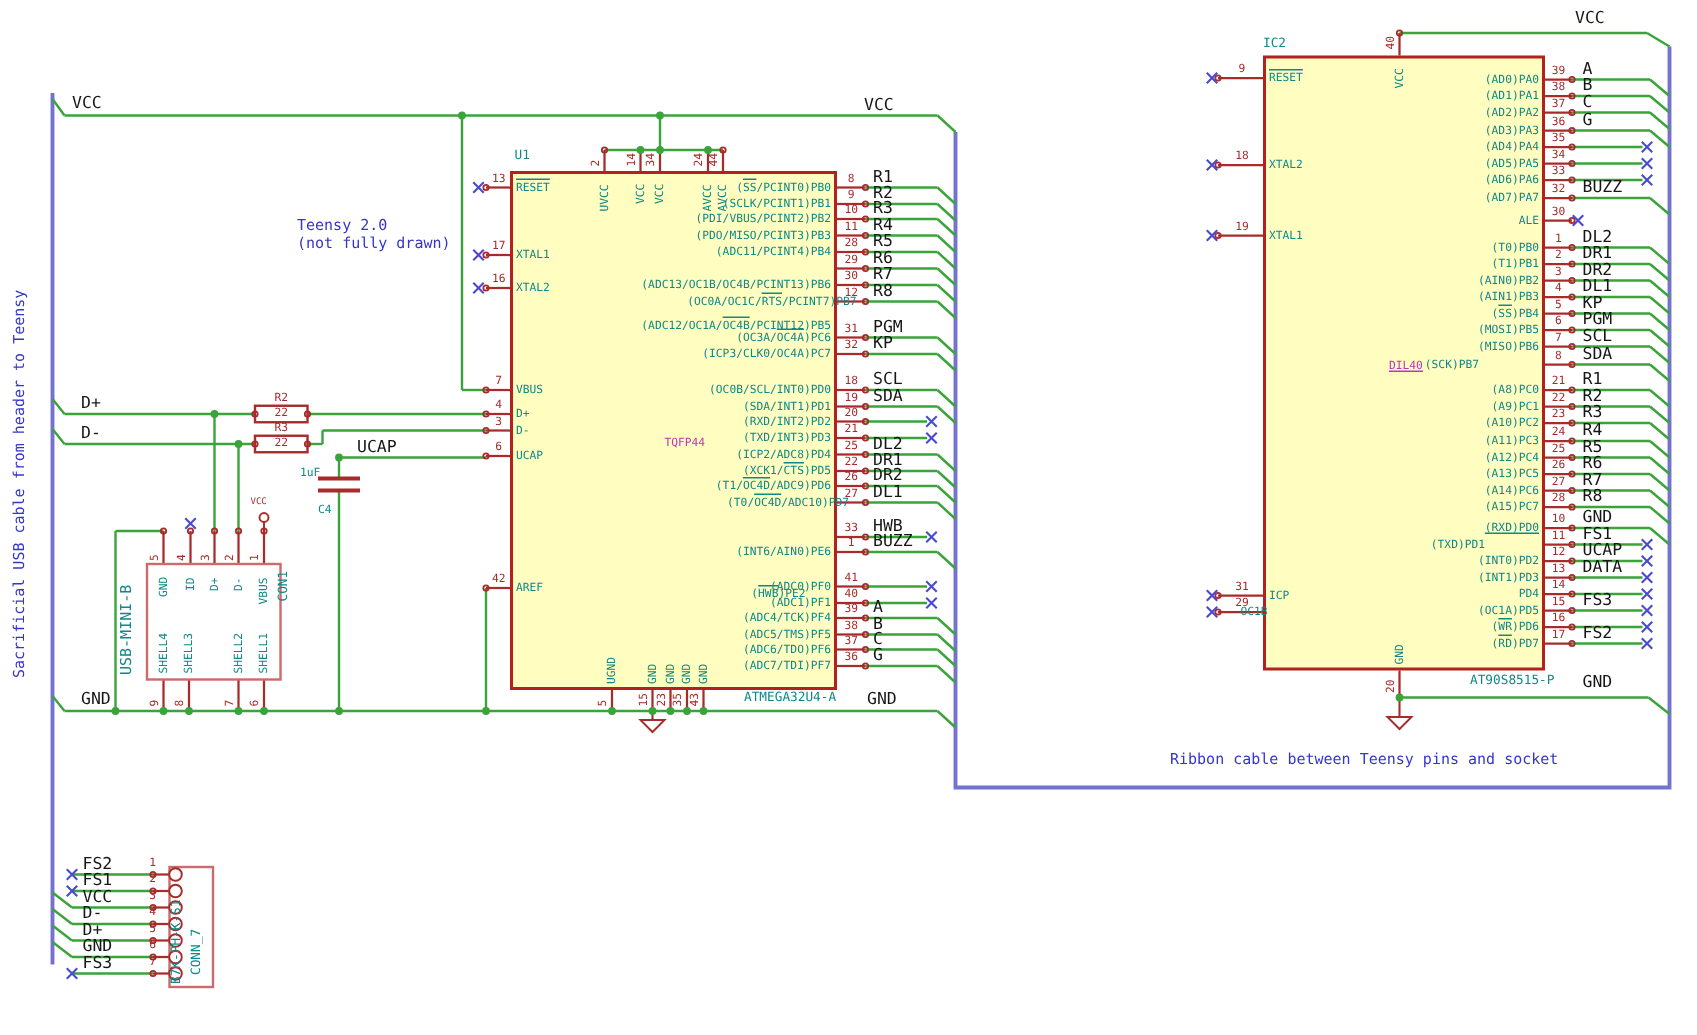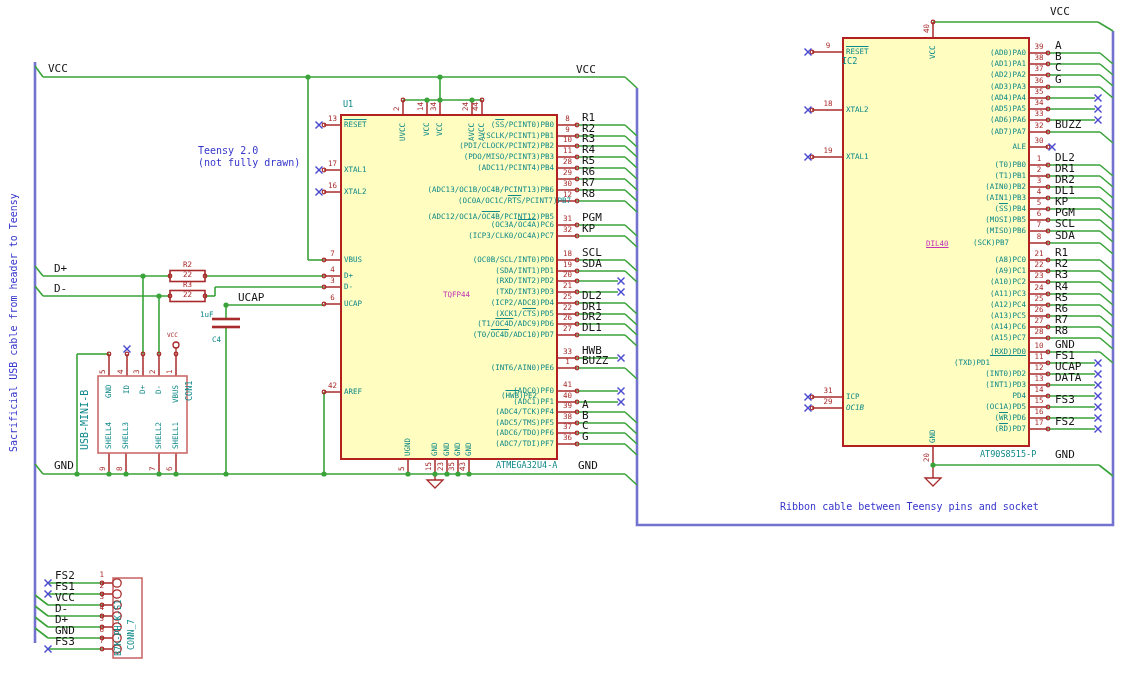--- a/index.html
+++ b/index.html
@@ -489,21 +489,21 @@
   <div class="t s11 lbl" style="left:238px;top:292px;">UCAP</div>
   <div class="t s11 lbl" style="left:54px;top:460px;">GND</div>
   <div class="t s11 lbl" style="left:578px;top:460px;">GND</div>
   <div class="t s11 lbl" style="left:1050px;top:6px;">VCC</div>
   <div class="t s11 lbl" style="left:1055px;top:449px;">GND</div>
   <div class="t s6 red" style="left:167px;top:332px;">VCC</div>
 
   <div class="t s8 teal" style="left:343px;top:100px;">U1</div>
   <div class="t s8 teal" style="left:496px;top:461px;">ATMEGA32U4-A</div>
   <div class="t s7 mag" style="left:443px;top:291px;">TQFP44</div>
-  <div class="t s8 teal" style="left:842px;top:25px;margin-top:32px;">IC2</div>
+  <div class="t s8 teal" style="left:842px;top:25px;">IC2</div>
   <div class="t s8 teal" style="left:980px;top:450px;">AT90S8515-P</div>
   <div class="t s7 mag" style="left:926px;top:240px;text-decoration:underline;">DIL40</div>
   <div class="t s7 red ctr" style="left:170px;top:261px;width:35px;">R2</div>
   <div class="t s7 red ctr" style="left:170px;top:271px;width:35px;">22</div>
   <div class="t s7 red ctr" style="left:170px;top:281px;width:35px;">R3</div>
   <div class="t s7 red ctr" style="left:170px;top:291px;width:35px;">22</div>
   <div class="t s7 teal" style="left:200px;top:311px;">1uF</div>
   <div class="t s7 teal" style="left:212px;top:336px;">C4</div>
   <div class="t s8 teal vt" style="left:185px;top:401px;">CON1</div>
   <div class="t s10 teal vt" style="left:80px;top:450px;">USB-MINI-B</div>
@@ -527,21 +527,21 @@
       <div class="t s7 teal" style="left: 344px; top: 300px;">UCAP</div>
       <div class="t s7 red ctr" style="left: 324px; top: 382px; width: 17px;">42</div>
       <div class="t s7 teal" style="left: 344px; top: 388px;">AREF</div>
       <div class="t s7 red ctr" style="left: 558px; top: 115px; width: 19px;">8</div>
       <div class="t s7 teal rgt" style="left: 354px; top: 121px; width: 200px;">(<span class="ov">SS</span>/PCINT0)PB0</div>
       <div class="t s11 lbl" style="left: 582px; top: 112px;">R1</div>
       <div class="t s7 red ctr" style="left: 558px; top: 126px; width: 19px;">9</div>
       <div class="t s7 teal rgt" style="left: 354px; top: 132px; width: 200px;">(SCLK/PCINT1)PB1</div>
       <div class="t s11 lbl" style="left: 582px; top: 123px;">R2</div>
       <div class="t s7 red ctr" style="left: 558px; top: 136px; width: 19px;">10</div>
-      <div class="t s7 teal rgt" style="left: 354px; top: 142px; width: 200px;">(PDI/CLOCK/PCINT2)PB2</div>
+      <div class="t s7 teal rgt" style="left: 354px; top: 142px; width: 200px;">(PDI/VBUS/PCINT2)PB2</div>
       <div class="t s11 lbl" style="left: 582px; top: 133px;">R3</div>
       <div class="t s7 red ctr" style="left: 558px; top: 147px; width: 19px;">11</div>
       <div class="t s7 teal rgt" style="left: 354px; top: 153px; width: 200px;">(PDO/MISO/PCINT3)PB3</div>
       <div class="t s11 lbl" style="left: 582px; top: 144px;">R4</div>
       <div class="t s7 red ctr" style="left: 558px; top: 158px; width: 19px;">28</div>
       <div class="t s7 teal rgt" style="left: 354px; top: 164px; width: 200px;">(ADC11/PCINT4)PB4</div>
       <div class="t s11 lbl" style="left: 582px; top: 155px;">R5</div>
       <div class="t s7 red ctr" style="left: 558px; top: 169px; width: 19px;">29</div>
       <div class="t s7 teal rgt" style="left: 354px; top: 175px; width: 200px; margin-top: 38px;">(ADC12/OC1A/<span class="ov">OC4B</span>/PCINT12)PB5</div>
       <div class="t s11 lbl" style="left: 582px; top: 166px;">R6</div>
@@ -570,21 +570,21 @@
       <div class="t s7 red ctr" style="left: 558px; top: 293px; width: 19px;">25</div>
       <div class="t s7 teal rgt" style="left: 354px; top: 299px; width: 200px;">(ICP2/ADC8)PD4</div>
       <div class="t s11 lbl" style="left: 582px; top: 290px;">DL2</div>
       <div class="t s7 red ctr" style="left: 558px; top: 304px; width: 19px;">22</div>
       <div class="t s7 teal rgt" style="left: 354px; top: 310px; width: 200px;">(XCK1/<span class="ov">CTS</span>)PD5</div>
       <div class="t s11 lbl" style="left: 582px; top: 301px;">DR1</div>
       <div class="t s7 red ctr" style="left: 558px; top: 314px; width: 19px;">26</div>
       <div class="t s7 teal rgt" style="left: 354px; top: 320px; width: 200px;">(T1/<span class="ov">OC4D</span>/ADC9)PD6</div>
       <div class="t s11 lbl" style="left: 582px; top: 311px;">DR2</div>
       <div class="t s7 red ctr" style="left: 558px; top: 325px; width: 19px;">27</div>
-      <div class="t s7 teal rgt" style="left: 354px; top: 331px; width: 200px;">(T0/<span class="ov">OC4D</span>/ADC10)PD7</div>
+      <div class="t s7 teal rgt" style="left: 366px; top: 331px; width: 200px;">(T0/<span class="ov">OC4D</span>/ADC10)PD7</div>
       <div class="t s11 lbl" style="left: 582px; top: 322px;">DL1</div>
       <div class="t s7 red ctr" style="left: 558px; top: 348px; width: 19px;">33</div>
       <div class="t s7 teal rgt" style="left: 337px; top: 354px; width: 200px; margin-top: 38px;">(<span class="ov">HWB</span>)PE2</div>
       <div class="t s11 lbl" style="left: 582px; top: 345px;">HWB</div>
       <div class="t s7 red ctr" style="left: 558px; top: 358px; width: 19px;">1</div>
       <div class="t s7 teal rgt" style="left: 354px; top: 364px; width: 200px;">(INT6/AIN0)PE6</div>
       <div class="t s11 lbl" style="left: 582px; top: 355px;">BUZZ</div>
       <div class="t s7 red ctr" style="left: 558px; top: 381px; width: 19px;">41</div>
       <div class="t s7 teal rgt" style="left: 354px; top: 387px; width: 200px;">(ADC0)PF0</div>
       <div class="t s7 red ctr" style="left: 558px; top: 392px; width: 19px;">40</div>
@@ -623,21 +623,21 @@
       <div class="t s7 teal vt" style="left: 465px; top: 456px;">GND</div>
       <div class="t s7 red ctr" style="left: 818px; top: 42px; width: 20px;">9</div>
       <div class="t s7 teal" style="left: 846px; top: 48px;"><span class="ov">RESET</span></div>
       <div class="t s7 red ctr" style="left: 818px; top: 100px; width: 20px;">18</div>
       <div class="t s7 teal" style="left: 846px; top: 106px;">XTAL2</div>
       <div class="t s7 red ctr" style="left: 818px; top: 147px; width: 20px;">19</div>
       <div class="t s7 teal" style="left: 846px; top: 153px;">XTAL1</div>
       <div class="t s7 red ctr" style="left: 818px; top: 387px; width: 20px;">31</div>
       <div class="t s7 teal" style="left: 846px; top: 393px;">ICP</div>
       <div class="t s7 red ctr" style="left: 818px; top: 398px; width: 20px;">29</div>
-      <div class="t s7 teal" style="left: 846px; top: 404px; font-style: italic;">OC1B</div>
+      <div class="t s7 teal" style="left: 827px; top: 404px;">OC1B</div>
       <div class="t s7 red ctr" style="left: 1030px; top: 43px; width: 18px;">39</div>
       <div class="t s7 teal rgt" style="left: 860px; top: 49px; width: 166px;">(AD0)PA0</div>
       <div class="t s11 lbl" style="left: 1055px; top: 40px;">A</div>
       <div class="t s7 red ctr" style="left: 1030px; top: 54px; width: 18px;">38</div>
       <div class="t s7 teal rgt" style="left: 860px; top: 60px; width: 166px;">(AD1)PA1</div>
       <div class="t s11 lbl" style="left: 1055px; top: 51px;">B</div>
       <div class="t s7 red ctr" style="left: 1030px; top: 65px; width: 18px;">37</div>
       <div class="t s7 teal rgt" style="left: 860px; top: 71px; width: 166px;">(AD2)PA2</div>
       <div class="t s11 lbl" style="left: 1055px; top: 62px;">C</div>
       <div class="t s7 red ctr" style="left: 1030px; top: 77px; width: 18px;">36</div>
@@ -669,21 +669,21 @@
       <div class="t s7 red ctr" style="left: 1030px; top: 199px; width: 18px;">5</div>
       <div class="t s7 teal rgt" style="left: 860px; top: 205px; width: 166px;">(<span class="ov">SS</span>)PB4</div>
       <div class="t s11 lbl" style="left: 1055px; top: 196px;">KP</div>
       <div class="t s7 red ctr" style="left: 1030px; top: 210px; width: 18px;">6</div>
       <div class="t s7 teal rgt" style="left: 860px; top: 216px; width: 166px;">(MOSI)PB5</div>
       <div class="t s11 lbl" style="left: 1055px; top: 207px;">PGM</div>
       <div class="t s7 red ctr" style="left: 1030px; top: 221px; width: 18px;">7</div>
       <div class="t s7 teal rgt" style="left: 860px; top: 227px; width: 166px;">(MISO)PB6</div>
       <div class="t s11 lbl" style="left: 1055px; top: 218px;">SCL</div>
       <div class="t s7 red ctr" style="left: 1030px; top: 233px; width: 18px;">8</div>
-      <div class="t s7 teal rgt" style="left: 843px; top: 239px; width: 166px;">(SCK)PB7</div>
+      <div class="t s7 teal rgt" style="left: 820px; top: 239px; width: 166px;">(SCK)PB7</div>
       <div class="t s11 lbl" style="left: 1055px; top: 230px;">SDA</div>
       <div class="t s7 red ctr" style="left: 1030px; top: 250px; width: 18px;">21</div>
       <div class="t s7 teal rgt" style="left: 860px; top: 256px; width: 166px;">(A8)PC0</div>
       <div class="t s11 lbl" style="left: 1055px; top: 247px;">R1</div>
       <div class="t s7 red ctr" style="left: 1030px; top: 261px; width: 18px;">22</div>
       <div class="t s7 teal rgt" style="left: 860px; top: 267px; width: 166px;">(A9)PC1</div>
       <div class="t s11 lbl" style="left: 1055px; top: 258px;">R2</div>
       <div class="t s7 red ctr" style="left: 1030px; top: 272px; width: 18px;">23</div>
       <div class="t s7 teal rgt" style="left: 860px; top: 278px; width: 166px;">(A10)PC2</div>
       <div class="t s11 lbl" style="left: 1055px; top: 269px;">R3</div>

